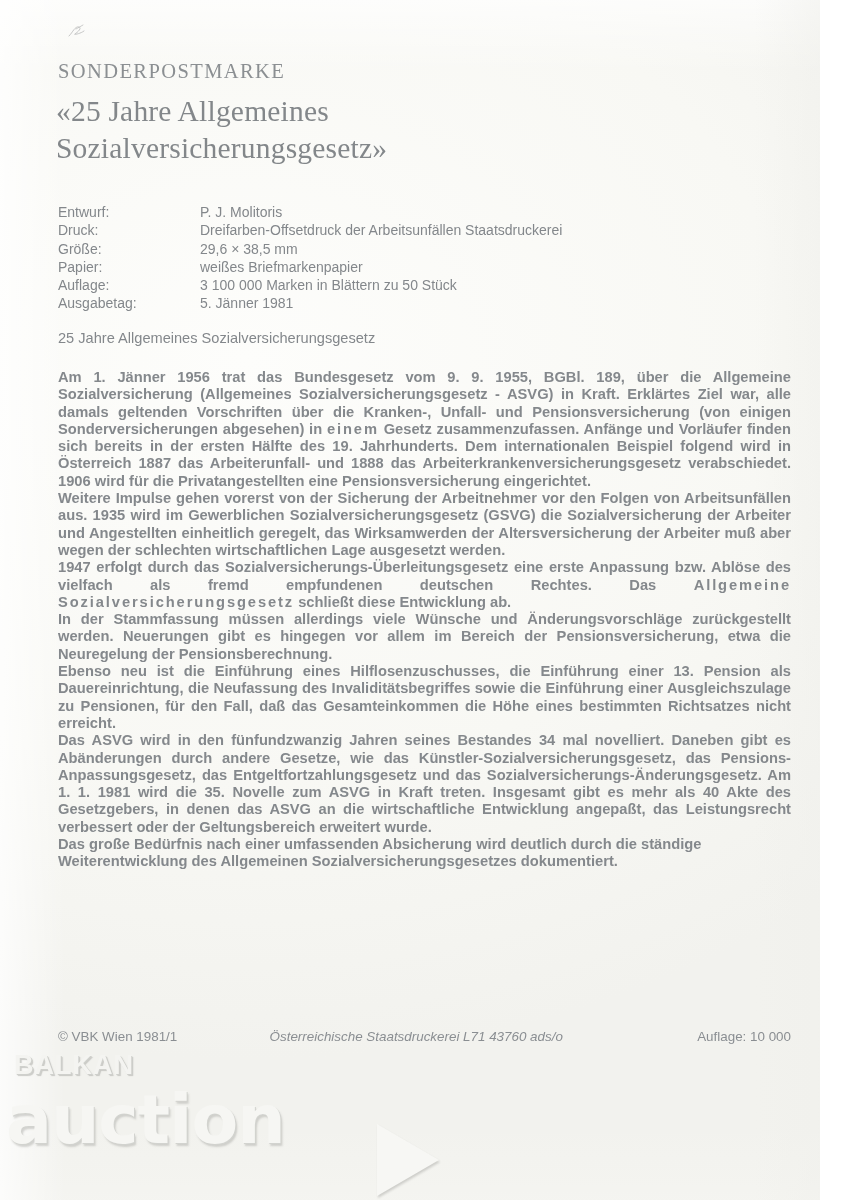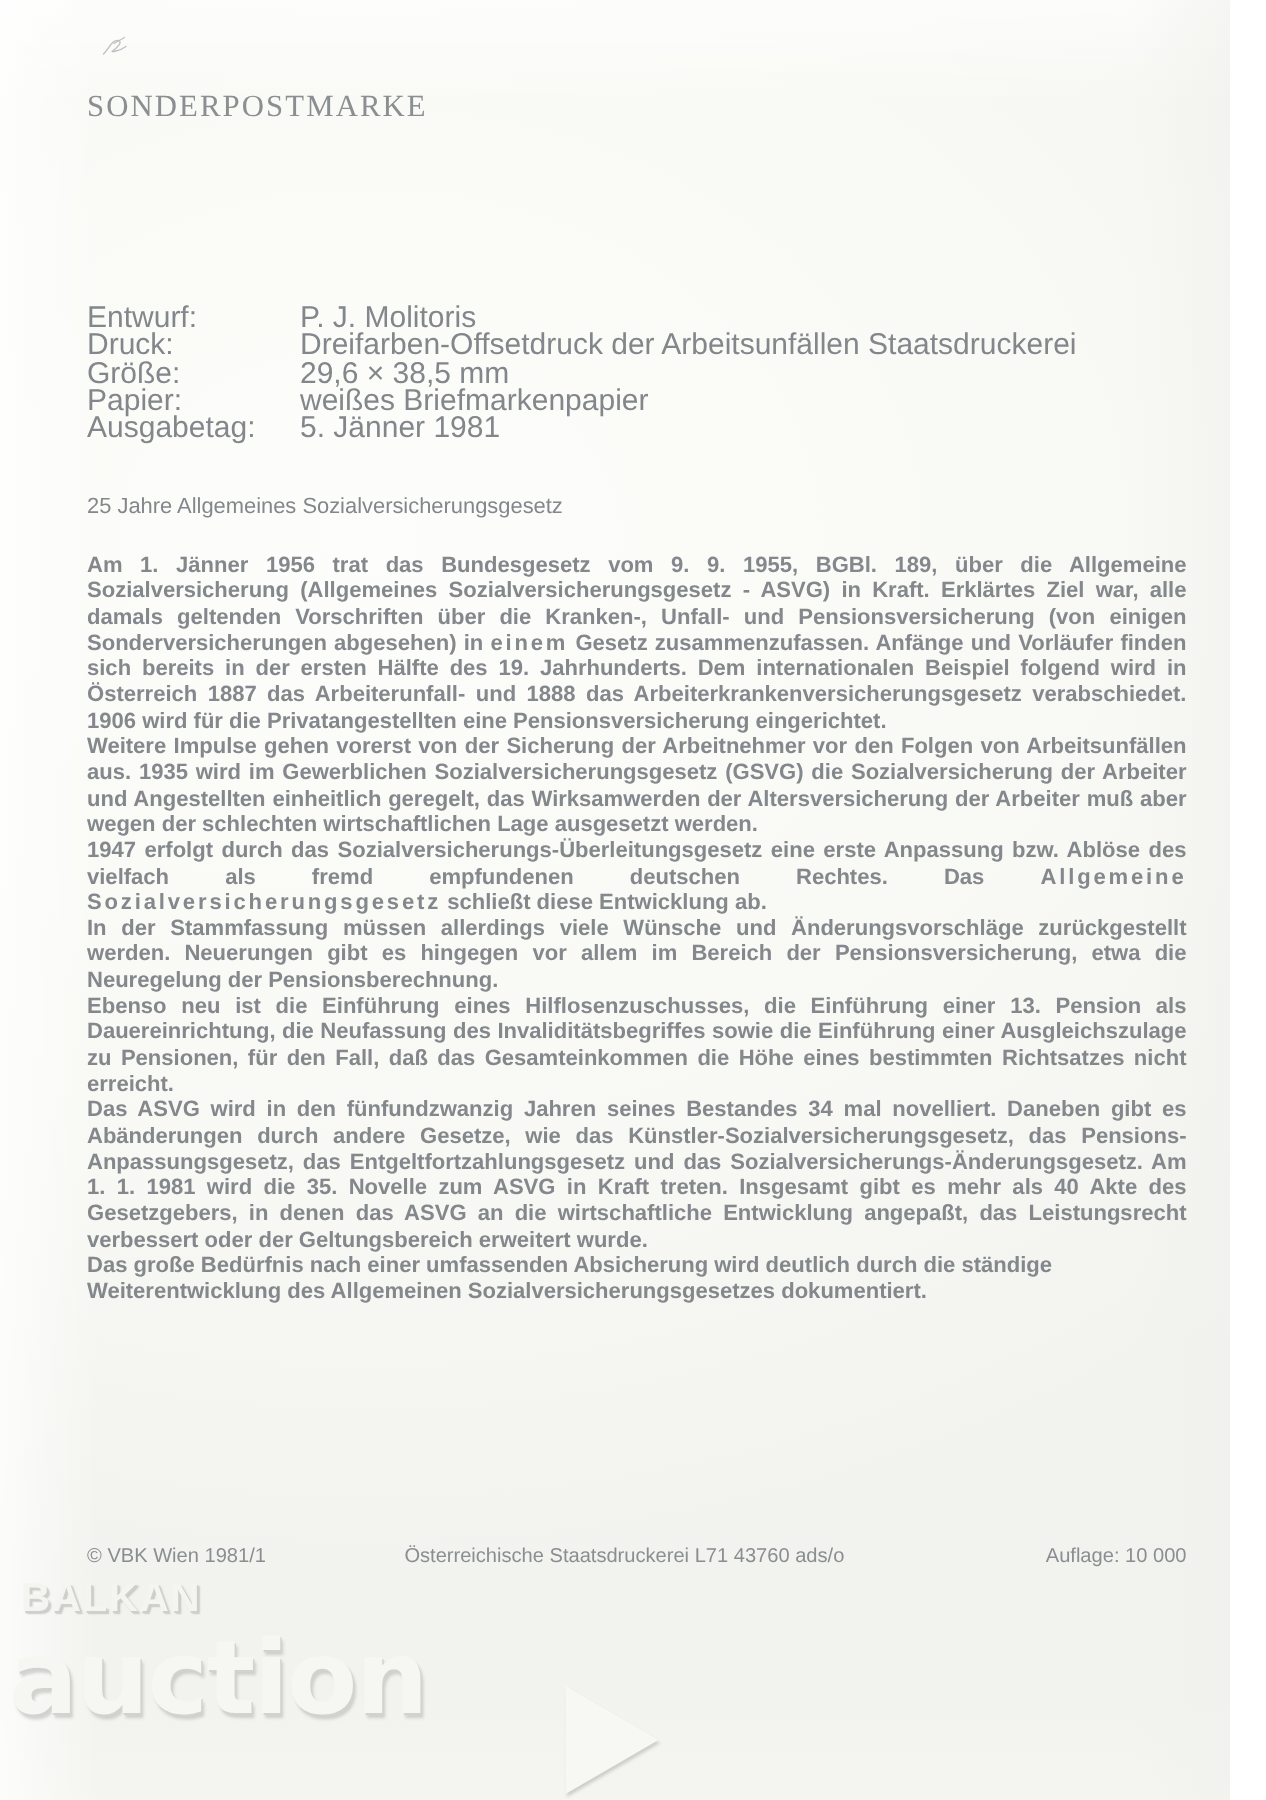--- a/index.html
+++ b/index.html
@@ -59,21 +59,21 @@
     color: #83878a;
     letter-spacing: 0.2px;
   }
   .title-line { display: block; white-space: nowrap; }
 
   .meta {
     position: absolute;
     left: 58px;
     top: 203px;
     width: 720px;
-    font-size: 20px;
+    font-size: 14px;
     line-height: 18.3px;
     color: #83878b;
   }
   .meta-row { display: flex; }
   .meta-label { width: 142px; flex: 0 0 142px; white-space: nowrap; }
   .meta-value { flex: 1 1 auto; white-space: nowrap; }
 
   .subhead {
     position: absolute;
     left: 58px;
@@ -111,21 +111,21 @@
     top: 981px;
     width: 733px;
     font-size: 13.4px;
     color: #8a8e92;
     display: flex;
     justify-content: space-between;
     align-items: baseline;
     margin-top: 48px;
   }
   .footer-left { white-space: nowrap; }
-  .footer-center { white-space: nowrap; margin-left: -42px; }
+  .footer-center { white-space: nowrap; margin-left: -42px; font-style: italic; }
   .footer-right { white-space: nowrap; }
 
   
   .watermark {
     position: absolute;
     left: 2px;
     top: 1044px;
     width: 470px;
     height: 150px;
     pointer-events: none;
@@ -176,37 +176,45 @@
 <div class="page">
   <div class="paper-grain"></div>
 
   <svg class="pencil-mark" viewBox="0 0 22 22">
     <path d="M3 14 C7 10, 9 4, 13 5 C16 6, 12 10, 9 12 C7 13, 14 12, 18 9" fill="none" stroke="#6d6f72" stroke-width="0.9" stroke-linecap="round"></path>
     <path d="M10 7 L17 3" fill="none" stroke="#6d6f72" stroke-width="0.8" stroke-linecap="round"></path>
   </svg>
 
   <div class="kicker">SONDERPOSTMARKE</div>
 
+  <div class="title">
+    <span class="title-line">«25 Jahre Allgemeines</span>
+    <span class="title-line">Sozialversicherungsgesetz»</span>
+  </div>
 
   <div class="meta">
     <div class="meta-row">
       <div class="meta-label">Entwurf:</div>
       <div class="meta-value">P. J. Molitoris</div>
     </div>
     <div class="meta-row">
       <div class="meta-label">Druck:</div>
       <div class="meta-value">Dreifarben-Offsetdruck der Arbeitsunfällen Staatsdruckerei</div>
     </div>
     <div class="meta-row">
       <div class="meta-label">Größe:</div>
       <div class="meta-value">29,6 × 38,5 mm</div>
     </div>
     <div class="meta-row">
       <div class="meta-label">Papier:</div>
       <div class="meta-value">weißes Briefmarkenpapier</div>
+    </div>
+    <div class="meta-row">
+      <div class="meta-label">Auflage:</div>
+      <div class="meta-value">3 100 000 Marken in Blättern zu 50 Stück</div>
     </div>
     <div class="meta-row">
       <div class="meta-label">Ausgabetag:</div>
       <div class="meta-value">5. Jänner 1981</div>
     </div>
   </div>
 
   <div class="subhead">25 Jahre Allgemeines Sozialversicherungsgesetz</div>
 
   <div class="body">

